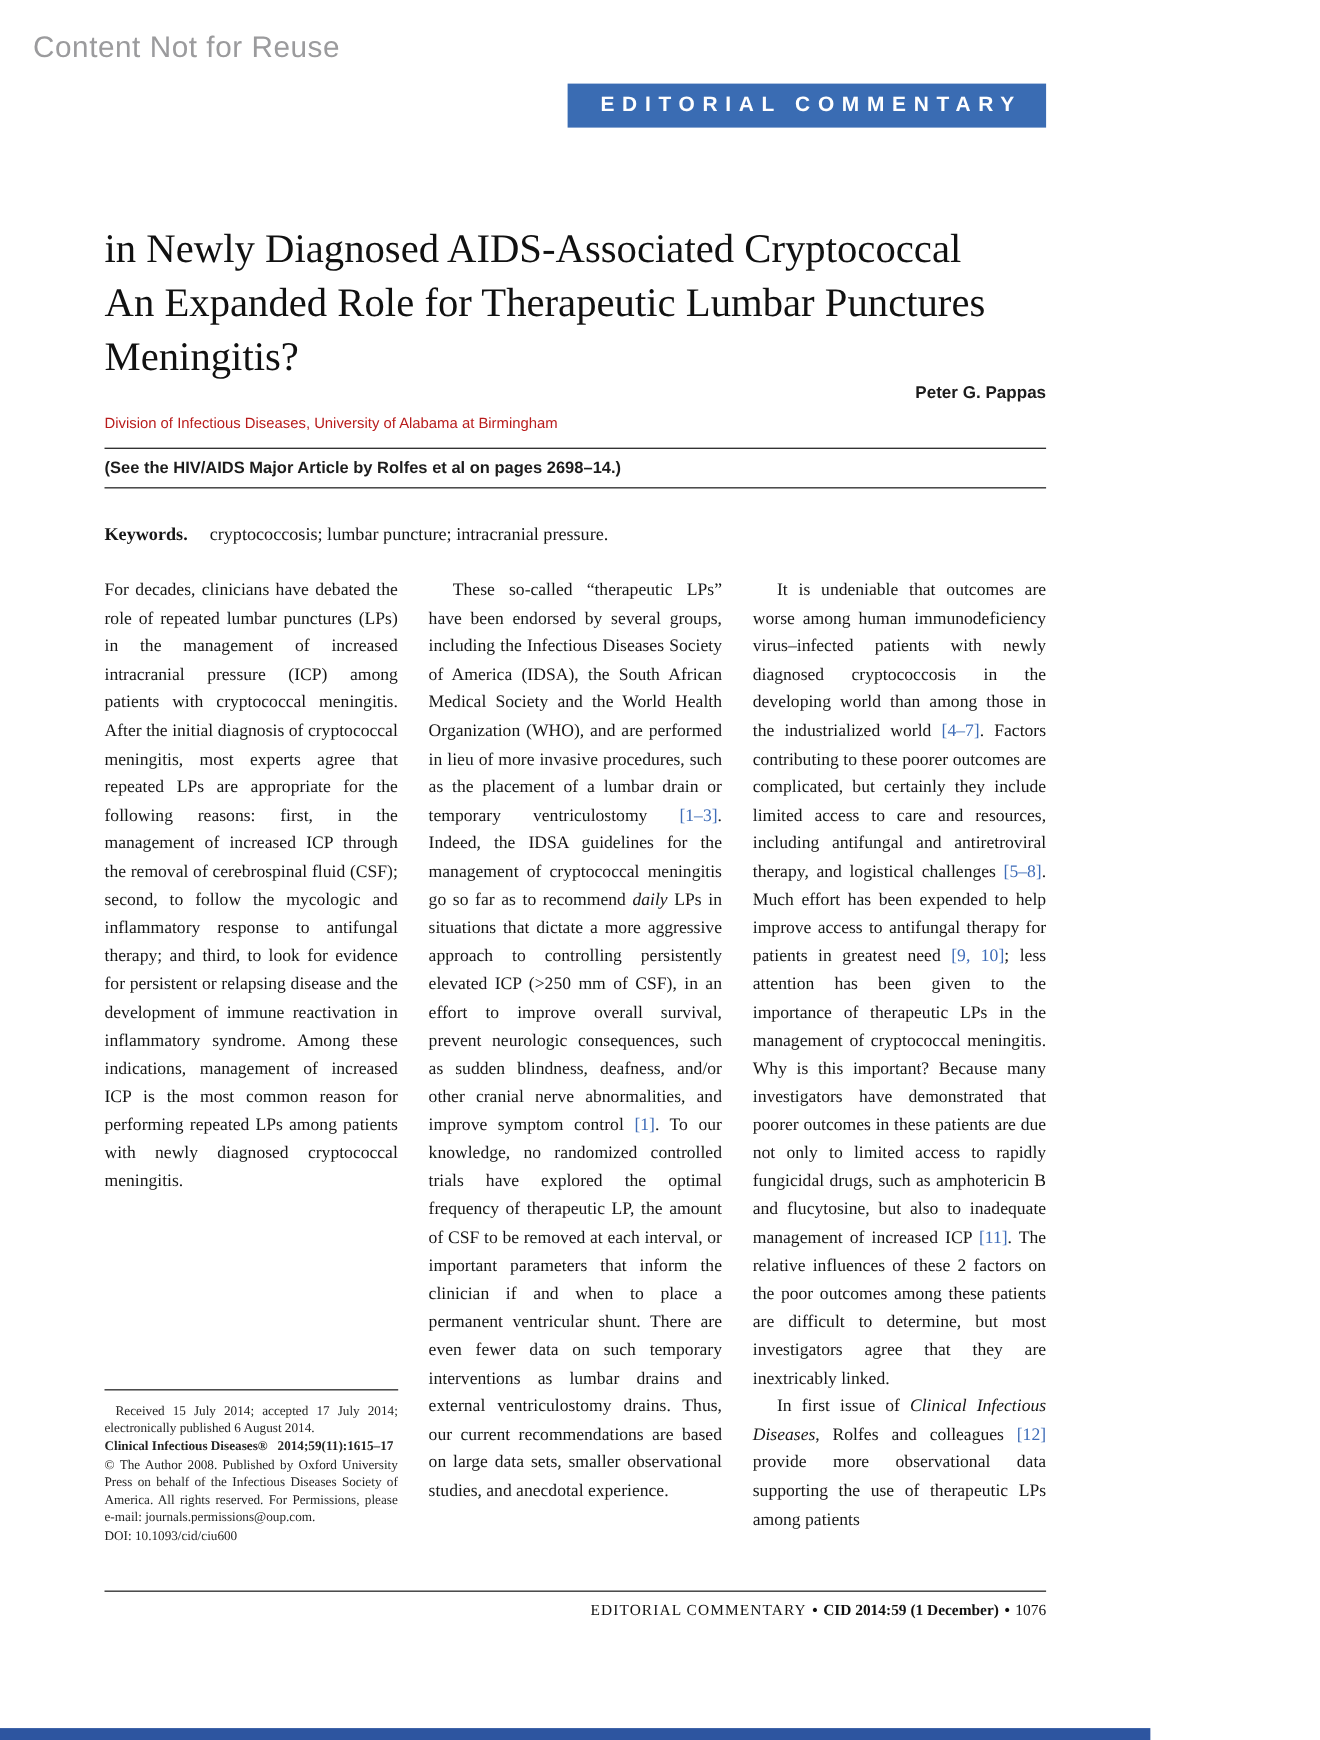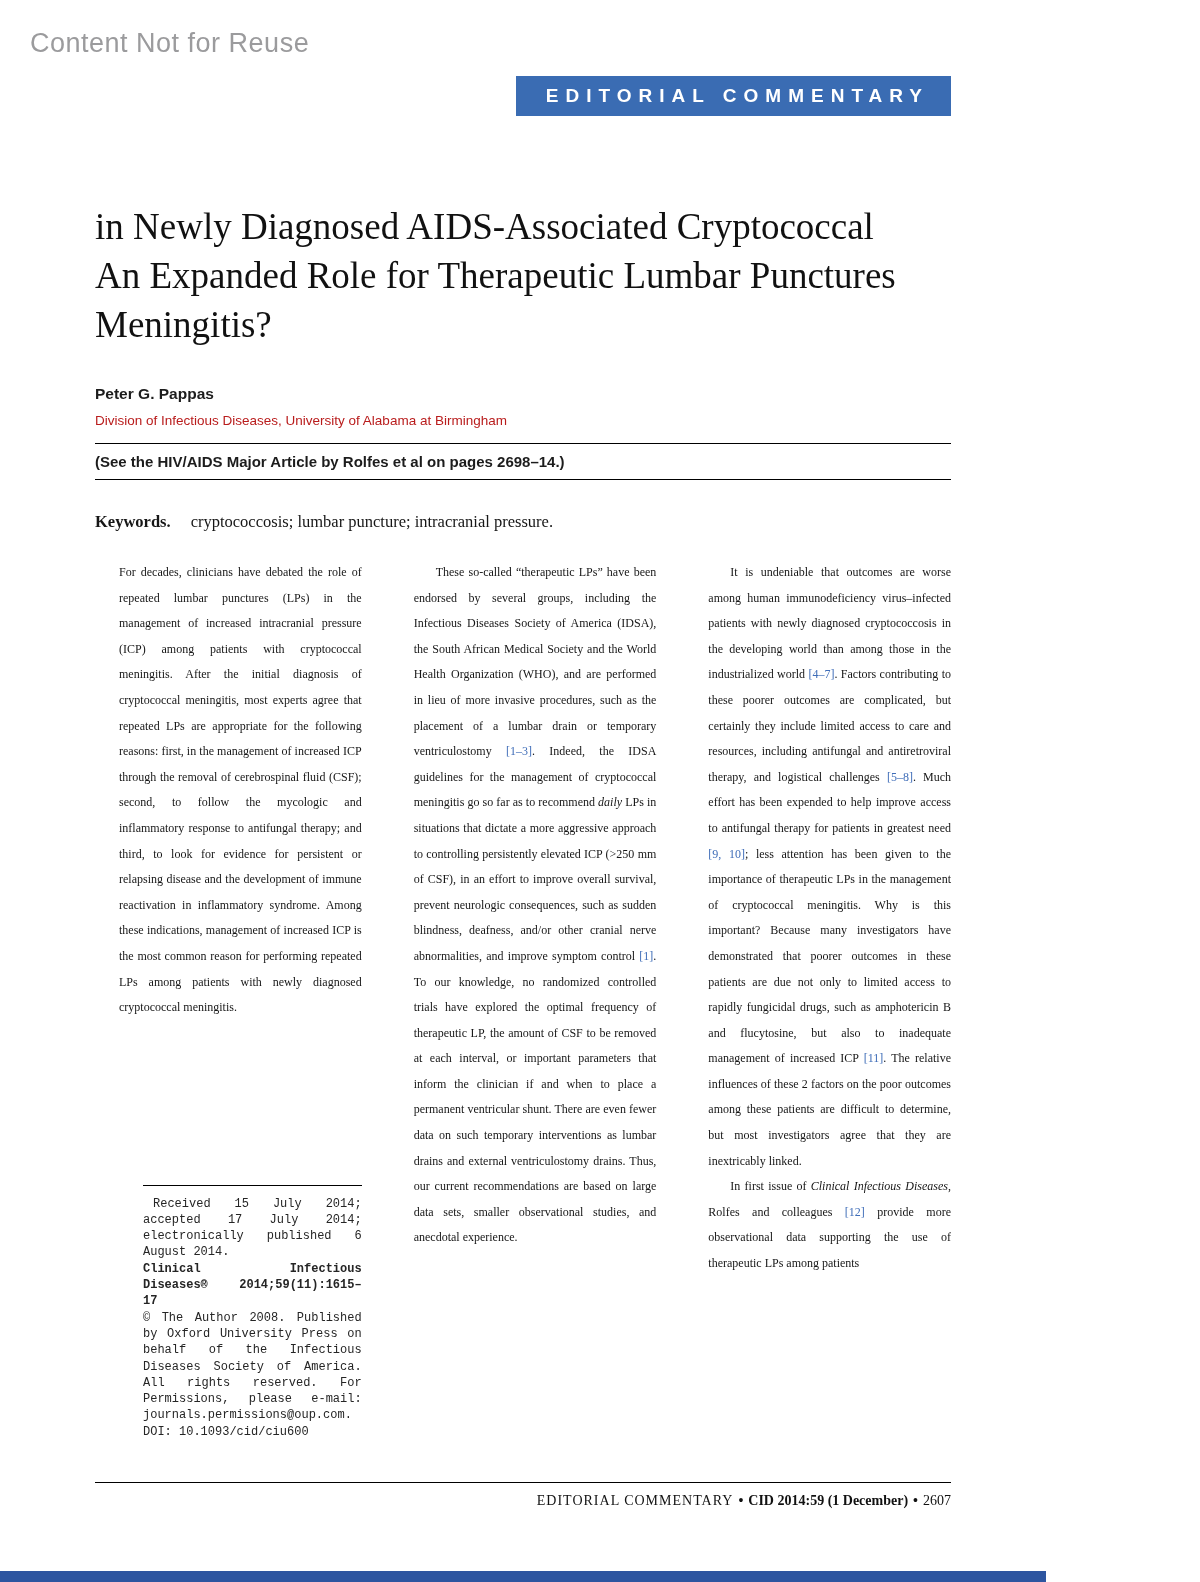--- a/index.html
+++ b/index.html
@@ -16,52 +16,52 @@
   .banner-row { padding:76px 95px 0 95px; display:flex; justify-content:flex-end; }
   .banner {
     background:var(--banner_blue, #3a6cb3); color:#ffffff;
     font-family:"Liberation Sans", sans-serif; font-weight:bold;
     font-size:19px; letter-spacing:7px; padding:9px 22px 9px 30px;
   }
   .content { padding:0 95px; }
   .title { margin-top:86px; font-size:37px; line-height:49px; font-weight:normal; color:#111; }
   .title-line { display:block; }
   .author {
-    margin-top:36px; font-family:"Liberation Sans", sans-serif;
-    font-weight:bold; font-size:15.5px; color:#1c1c1c;
+    font-family:"Liberation Sans", sans-serif;
+    font-weight:bold; font-size:15.5px; color:#1c1c1c;text-align:right;
   }
   .affiliation {
     margin-top:10px; font-family:"Liberation Sans", sans-serif;
     font-size:13.5px; color:#b91c1c;
   }
   .see-also {
     margin-top:15px; border-top:1px solid #000; border-bottom:1px solid #000;
     padding:9px 0; font-family:"Liberation Sans", sans-serif;
     font-weight:bold; font-size:15px; color:#1c1c1c;
   }
   .keywords { margin-top:32px; font-size:16.5px; }
   .kw-label { font-weight:bold; margin-right:20px; }
   .columns {
     margin-top:28px; display:grid; grid-template-columns:1fr 1fr 1fr;
     column-gap:28px; min-height:880px;
   }
   .col { min-width:0; }
   .col1 { display:flex; flex-direction:column; }
   .para {
-    font-size:12px; line-height:25.6px; text-align:justify;
-    hyphens:auto;margin-left:24px; -webkit-hyphens:auto;
+    font-size:16px; line-height:25.6px; text-align:justify;
+    hyphens:auto; -webkit-hyphens:auto;
   }
   .para.indent { text-indent:22px; }
   .cite { color:var(--citation_blue, #3f6db8); }
   .italic { font-style:italic; }
   .bold { font-weight:bold; }
   .footnote {
     margin-top:auto; border-top:1px solid #000; padding-top:10px;
-    font-family:Liberation Mono, monospace; font-size:12px;
-    line-height:16.3px; color:#252525; text-align:justify;margin-left:48px;
+    font-family:Liberation Serif, serif; font-size:12px;
+    line-height:16.3px; color:#252525; text-align:justify;
   }
   .fn-indent { text-indent:10px; }
   .footer {
     margin-top:42px; border-top:1.5px solid #000; padding-top:10px;
     text-align:right; font-size:14px; color:#111;
   }
   .footer-section { letter-spacing:1px; }
   .footer-cid { font-weight:bold; }
   .bullet { font-weight:bold; margin:0 5px; }
   .bottom-bar {
@@ -116,20 +116,20 @@
       </div>
 
       <div class="col col3">
         <p class="para indent"><span>It is undeniable that outcomes are worse among human immunodeficiency virus–infected patients with newly diagnosed cryptococcosis in the developing world than among those in the industrialized world </span><span class="cite">[4–7]</span><span>. Factors contributing to these poorer outcomes are complicated, but certainly they include limited access to care and resources, including antifungal and antiretroviral therapy, and logistical challenges </span><span class="cite">[5–8]</span><span>. Much effort has been expended to help improve access to antifungal therapy for patients in greatest need </span><span class="cite">[9, 10]</span><span>; less attention has been given to the importance of therapeutic LPs in the management of cryptococcal meningitis. Why is this important? Because many investigators have demonstrated that poorer outcomes in these patients are due not only to limited access to rapidly fungicidal drugs, such as amphotericin B and flucytosine, but also to inadequate management of increased ICP </span><span class="cite">[11]</span><span>. The relative influences of these 2 factors on the poor outcomes among these patients are difficult to determine, but most investigators agree that they are inextricably linked.</span></p>
         <p class="para indent"><span>In first issue of </span><span class="italic">Clinical Infectious Diseases</span><span>, Rolfes and colleagues </span><span class="cite">[12]</span><span> provide more observational data supporting the use of therapeutic LPs among patients</span></p>
       </div>
 
     </div>
 
     <div class="footer">
-      <span class="footer-section">EDITORIAL COMMENTARY</span><span class="bullet">•</span><span class="footer-cid">CID 2014:59 (1 December)</span><span class="bullet">•</span><span class="footer-page">2607</span>
+      <span class="footer-section">EDITORIAL COMMENTARY</span><span class="bullet">•</span><span class="footer-cid">CID 2014:59 (1 December)</span><span class="bullet">•</span><span class="footer-page">1076</span>
     </div>
 
   </div>
 
   <div class="bottom-bar"></div>
 
 </div>
 
 </body></html>

